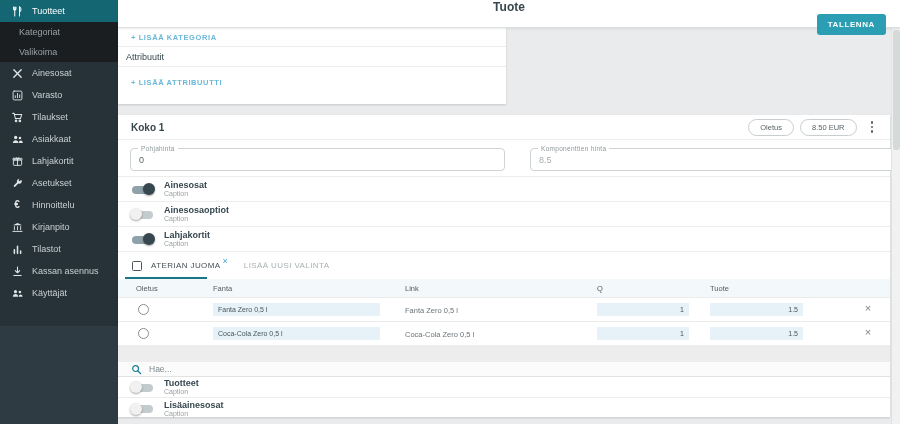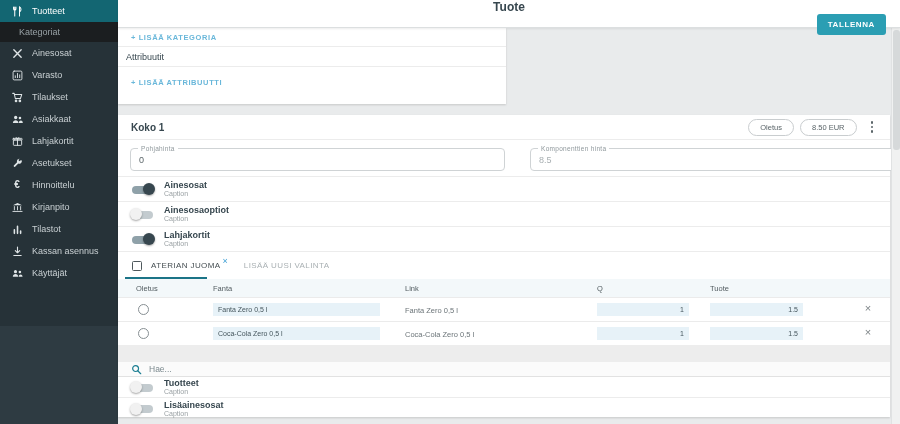--- a/index.html
+++ b/index.html
@@ -146,20 +146,23 @@
           <path d="M3 1v10M1.7 1v2.4a1.3 1.3 0 0 0 2.6 0V1"></path>
           <path d="M8.2 11V1c1.8 1 2.2 3.6.7 4.9L8.2 6.5"></path>
         </svg>
       </span>
       <span class="sb-label">Tuotteet</span>
     </div>
     <div class="sb-subgroup">
       <div class="sb-item">
         <span class="sb-label">Kategoriat</span>
       </div>
+      <div class="sb-item">
+        <span class="sb-label">Valikoima</span>
+      </div>
     </div>
 
     <div class="sb-item">
       <span class="sb-icon">
         <svg width="11" height="11" viewBox="0 0 12 12" fill="none" stroke="#dfe5e7" stroke-width="1.5" stroke-linecap="round">
           <path d="M2 2l8 8M10 2l-8 8"></path>
         </svg>
       </span>
       <span class="sb-label">Ainesosat</span>
     </div>

